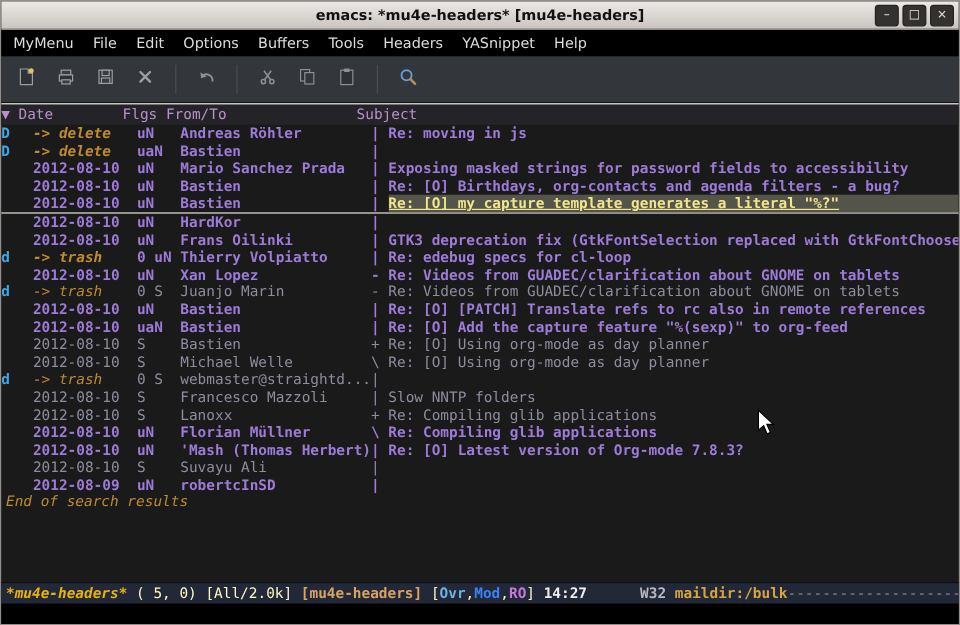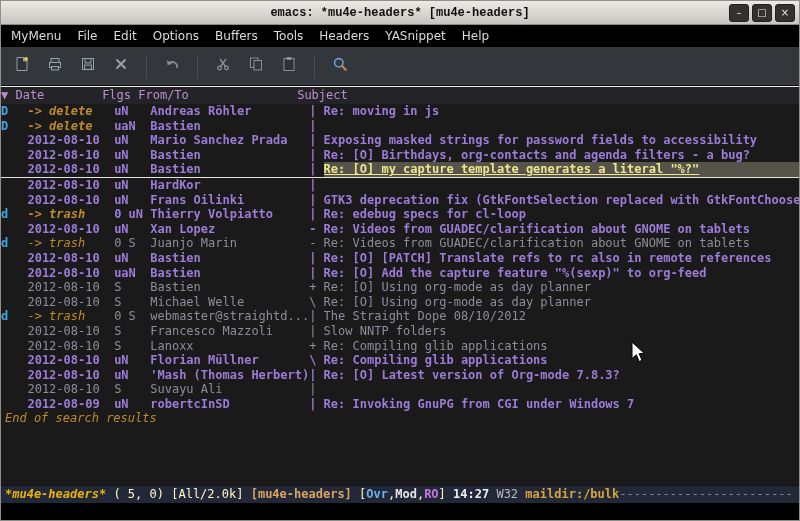--- a/index.html
+++ b/index.html
@@ -3,21 +3,21 @@
 <meta charset="utf-8">
 <style>
   html,body{margin:0;padding:0;}
   body{width:800px;height:521px;background:#444;font-family:"DejaVu Sans",sans-serif;}
   .frame{box-sizing:border-box;position:relative;width:800px;height:521px;border:1px solid #928d88;
          display:flex;flex-direction:column;background:#1a1a1a;overflow:hidden;}
 
   
   .titlebar{height:23px;flex:0 0 23px;background:linear-gradient(#ece9e6,#c9c4bf);
             border-bottom:1px solid #8f8a85;position:relative;display:flex;align-items:center;}
-  .title-text{position:absolute;left:0;right:0;text-align:center;font-weight:bold;font-size:12px;color:#111;font-family:Liberation Mono, monospace;}
+  .title-text{position:absolute;left:0;right:0;text-align:center;font-weight:bold;font-size:12px;color:#111;}
   .win-controls{position:absolute;right:4px;top:3px;display:flex;gap:3px;}
   .win-btn{width:18px;height:16px;background:#33323190;background:#343230;border:1px solid #242220;border-radius:3px;
            color:#e8e4e0;font-size:10px;line-height:15px;text-align:center;cursor:default;}
 
   
   .menubar{height:22px;flex:0 0 22px;background:#000000;display:flex;align-items:center;padding-left:2px;}
   .menu-item{color:#dcdcdc;font-size:12px;padding:3px 8px;}
 
   
   .toolbar{height:38px;flex:0 0 38px;background:#33363a;display:flex;align-items:center;padding-left:6px;gap:3px;
@@ -49,24 +49,24 @@
   .end-line{color:#c08a2e;font:italic 12px/15px "DejaVu Sans Mono",monospace;padding-left:4px;}
   .filler{flex:1;}
 
   
   .modeline{height:17px;flex:0 0 17px;background:#232839;border-top:1px solid #0d1018;
             font:bold 12px/16px "DejaVu Sans Mono",monospace;white-space:pre;padding-left:4px;overflow:hidden;}
   .ml-buffer{color:#eab308;font-style:italic;}
   .ml-plain{color:#fef9c3;font-weight:normal;}
   .ml-mode{color:#d9a45f;}
   .ml-ovr{color:#6db3e8;}
-  .ml-mod{color:#e5e5e5;}
+  .ml-mod{color:#3b82f6;}
   .ml-ro{color:#c678dd;}
   .ml-time{color:#efefef;}
-  .ml-win{color:#b9b9c2;font-weight:normal;}
+  .ml-win{color:#b9b9c2;font-weight:bold;margin-left:37px;}
   .ml-folder{color:#d9a43c;}
   .ml-dashes{color:#8a8a96;font-weight:normal;}
 
   
   .echo{height:17px;flex:0 0 17px;background:#000;}
 
   .mouse{position:absolute;pointer-events:none;}
 </style>
 </head>
 <body>
@@ -168,27 +168,27 @@
         <div class="msg-row unread current"><span class="c-marker"></span><span class="c-date">2012-08-10</span><span class="c-flags">uN</span><span class="c-from">Bastien</span><span class="c-sep">|</span><span class="c-subj hl">Re: [O] my capture template generates a literal "%?"</span></div>
         <div class="msg-row unread"><span class="c-marker"></span><span class="c-date">2012-08-10</span><span class="c-flags">uN</span><span class="c-from">HardKor</span><span class="c-sep">|</span></div>
         <div class="msg-row unread"><span class="c-marker"></span><span class="c-date">2012-08-10</span><span class="c-flags">uN</span><span class="c-from">Frans Oilinki</span><span class="c-sep">|</span><span class="c-subj">GTK3 deprecation fix (GtkFontSelection replaced with GtkFontChooser)</span></div>
         <div class="msg-row unread"><span class="c-marker">d</span><span class="c-date action">-&gt; trash</span><span class="c-flags">0 uN</span><span class="c-from">Thierry Volpiatto</span><span class="c-sep">|</span><span class="c-subj">Re: edebug specs for cl-loop</span></div>
         <div class="msg-row unread"><span class="c-marker"></span><span class="c-date">2012-08-10</span><span class="c-flags">uN</span><span class="c-from">Xan Lopez</span><span class="c-sep">-</span><span class="c-subj">Re: Videos from GUADEC/clarification about GNOME on tablets</span></div>
         <div class="msg-row read"><span class="c-marker">d</span><span class="c-date action">-&gt; trash</span><span class="c-flags">0 S</span><span class="c-from">Juanjo Marin</span><span class="c-sep">-</span><span class="c-subj">Re: Videos from GUADEC/clarification about GNOME on tablets</span></div>
         <div class="msg-row unread"><span class="c-marker"></span><span class="c-date">2012-08-10</span><span class="c-flags">uN</span><span class="c-from">Bastien</span><span class="c-sep">|</span><span class="c-subj">Re: [O] [PATCH] Translate refs to rc also in remote references</span></div>
         <div class="msg-row unread"><span class="c-marker"></span><span class="c-date">2012-08-10</span><span class="c-flags">uaN</span><span class="c-from">Bastien</span><span class="c-sep">|</span><span class="c-subj">Re: [O] Add the capture feature "%(sexp)" to org-feed</span></div>
         <div class="msg-row read"><span class="c-marker"></span><span class="c-date">2012-08-10</span><span class="c-flags">S</span><span class="c-from">Bastien</span><span class="c-sep">+</span><span class="c-subj">Re: [O] Using org-mode as day planner</span></div>
         <div class="msg-row read"><span class="c-marker"></span><span class="c-date">2012-08-10</span><span class="c-flags">S</span><span class="c-from">Michael Welle</span><span class="c-sep">\</span><span class="c-subj">Re: [O] Using org-mode as day planner</span></div>
-        <div class="msg-row read"><span class="c-marker">d</span><span class="c-date action">-&gt; trash</span><span class="c-flags">0 S</span><span class="c-from">webmaster@straightd...</span><span class="c-sep">|</span><span class="c-subj">The Straight Dope 08/10/2012</span></div>
+        <div class="msg-row read"><span class="c-marker">d</span><span class="c-date action">-&gt; trash</span><span class="c-flags">0 S</span><span class="c-from">webmaster@straightd...</span><span class="c-sep">|</span></div>
         <div class="msg-row read"><span class="c-marker"></span><span class="c-date">2012-08-10</span><span class="c-flags">S</span><span class="c-from">Francesco Mazzoli</span><span class="c-sep">|</span><span class="c-subj">Slow NNTP folders</span></div>
         <div class="msg-row read"><span class="c-marker"></span><span class="c-date">2012-08-10</span><span class="c-flags">S</span><span class="c-from">Lanoxx</span><span class="c-sep">+</span><span class="c-subj">Re: Compiling glib applications</span></div>
         <div class="msg-row unread"><span class="c-marker"></span><span class="c-date">2012-08-10</span><span class="c-flags">uN</span><span class="c-from">Florian Müllner</span><span class="c-sep">\</span><span class="c-subj">Re: Compiling glib applications</span></div>
         <div class="msg-row unread"><span class="c-marker"></span><span class="c-date">2012-08-10</span><span class="c-flags">uN</span><span class="c-from">'Mash (Thomas Herbert)</span><span class="c-sep">|</span><span class="c-subj">Re: [O] Latest version of Org-mode 7.8.3?</span></div>
         <div class="msg-row read"><span class="c-marker"></span><span class="c-date">2012-08-10</span><span class="c-flags">S</span><span class="c-from">Suvayu Ali</span><span class="c-sep">|</span></div>
-        <div class="msg-row unread"><span class="c-marker"></span><span class="c-date">2012-08-09</span><span class="c-flags">uN</span><span class="c-from">robertcInSD</span><span class="c-sep">|</span><span class="c-subj">Re: Invoking GnuPG from CGI under Windows 7</span></div>
+        <div class="msg-row unread"><span class="c-marker"></span><span class="c-date">2012-08-09</span><span class="c-flags">uN</span><span class="c-from">robertcInSD</span><span class="c-sep">|</span></div>
       </div>
     <div class="end-line">End of search results</div>
     <div class="filler"></div>
   </div>
 
   <div class="modeline"><span class="ml-buffer">*mu4e-headers*</span><span class="ml-plain"> </span><span class="ml-plain">( 5, 0)</span><span class="ml-plain"> </span><span class="ml-plain">[All/2.0k]</span><span class="ml-plain"> </span><span class="ml-mode">[mu4e-headers]</span><span class="ml-plain"> [</span><span class="ml-ovr">Ovr</span><span class="ml-plain">,</span><span class="ml-mod">Mod</span><span class="ml-plain">,</span><span class="ml-ro">RO</span><span class="ml-plain">] </span><span class="ml-time">14:27</span><span class="ml-plain"> </span><span class="ml-win">W32</span><span class="ml-plain"> </span><span class="ml-folder">maildir:/bulk</span><span class="ml-dashes">------------------------</span></div>
 
   <div class="echo"></div>
 
   <svg class="mouse" style="left:630px;top:340px" width="18" height="24" viewBox="0 0 18 24">

